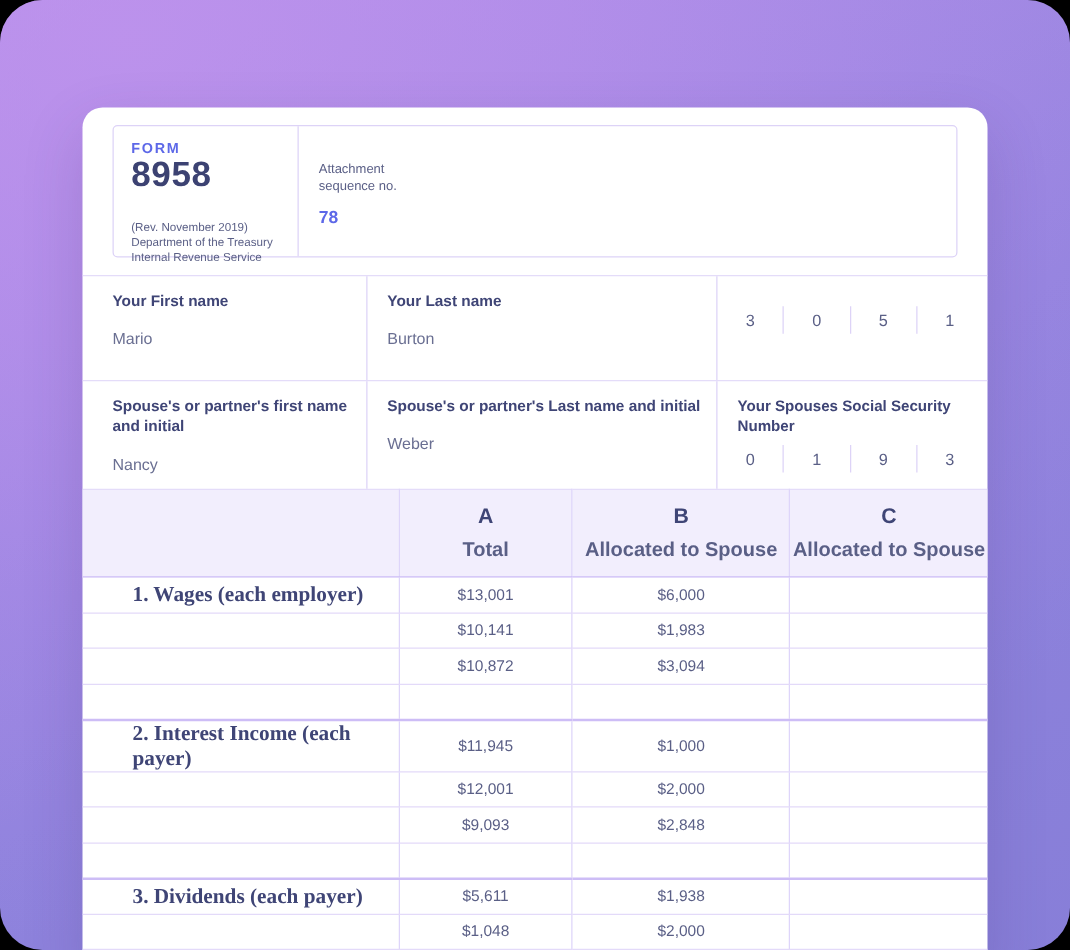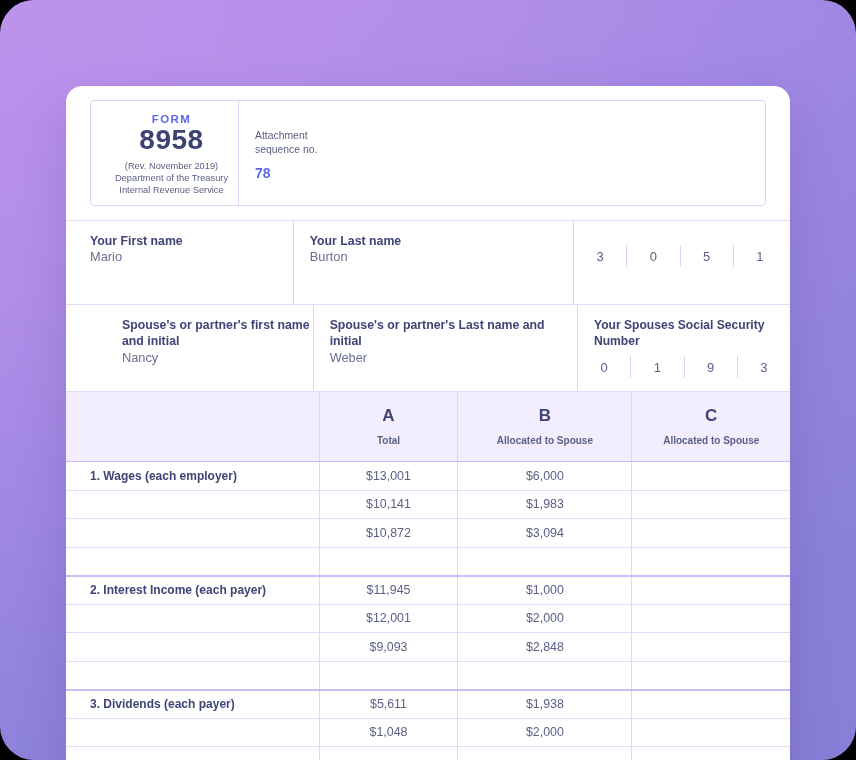--- a/index.html
+++ b/index.html
@@ -59,36 +59,35 @@
     border: 1px solid #ddd3f7;
     border-radius: 4px;
     height: 106px;
     box-sizing: border-box;
   }
   .hb-cell { box-sizing: border-box; }
   .hb-form {
     width: 148px;
     padding: 12px 0 8px 14px;
     border-right: 1px solid #ddd3f7;
-    text-align: center;
   }
   .hb-form .form-word {
     font-size: 11.5px;
     font-weight: 700;
     letter-spacing: 1.4px;
     color: #5d68e8;
     margin-bottom: 1px;
   }
   .hb-form .form-num {
     font-size: 28px;
     font-weight: 700;
     letter-spacing: .5px;
     color: #3c4272;
     line-height: 1.02;
-    margin-bottom: 5px;
+    margin-bottom: 21px;
   }
   .hb-form .form-sub {
     font-size: 9.3px;
     line-height: 1.33;
     color: #5a5f86;
   }
   .hb-title {
     flex: 1;
     border-right: 1px solid #ddd3f7;
     display: flex;
@@ -122,40 +121,41 @@
   
   .names {
     margin: 14px 0 0 0;
     border-top: 1px solid #e4dcf9;
   }
   .name-row {
     display: flex;
     border-bottom: 1px solid #e4dcf9;
     box-sizing: border-box;
   }
-  .name-row:last-child { border-bottom: none; padding-left: 32px; }
+  .name-row:last-child { border-bottom: none; }
   .nr-h1 { height: 84px; }
   .nr-h2 { height: 86px; }
 
   .nc {
     box-sizing: border-box;
     padding: 12px 0 0 16px;
     border-right: 1px solid #ddd3f7;
   }
   .nc.first  { width: 240px; padding-left: 24px; }
   .nc.last   { width: 296px; }
   .nc.ssn    { width: 228px; border-right: none; padding-left: 16px; position: relative; }
 
   .nc .lbl {
     font-size: 12.3px;
     font-weight: 700;
     color: #3f4576;
     line-height: 1.33;
   }
   .nc .val {
+    margin-top: 14px;
     font-size: 12.8px;
     color: #6a6f92;
   }
   .nc.ssn .lbl { font-size: 12.1px; }
 
   .ssn-boxes {
     display: flex;
     margin-top: 12px;
     margin-left: -16px;
     width: 212px;
@@ -201,39 +201,40 @@
   }
   thead th.cell-label { background: #f2eefd; }
   thead .col-letter {
     font-size: 17px;
     font-weight: 700;
     color: #3f4576;
     line-height: 1;
     margin-bottom: 12px;
   }
   thead .col-sub {
-    font-size: 10px;
+    font-size: 16px;
     color: #5a5f86;
     line-height: 1;
   }
 
   tbody tr { height: 28.5px; }
   tbody td {
     border-bottom: 1px solid #e3daf9;
     font-size: 12.4px;
     color: #5a5f86;
     text-align: center;
     vertical-align: middle;
   }
   tbody td.cell-label {
     text-align: left;
-    padding-left: 24px;
-    font-size: 12px;
+    padding-left: 40px;
+    font-size: 17px;
     font-weight: 700;
     color: #3f4576;
+    font-family: Liberation Serif, serif;
   }
   tbody tr.section-start td {
     border-top: 2px solid #cdbdf6;
   }
   tbody tr.blank-row td { color: transparent; }
 </style>
 </head>
 <body>
 
 <div id="stage">

